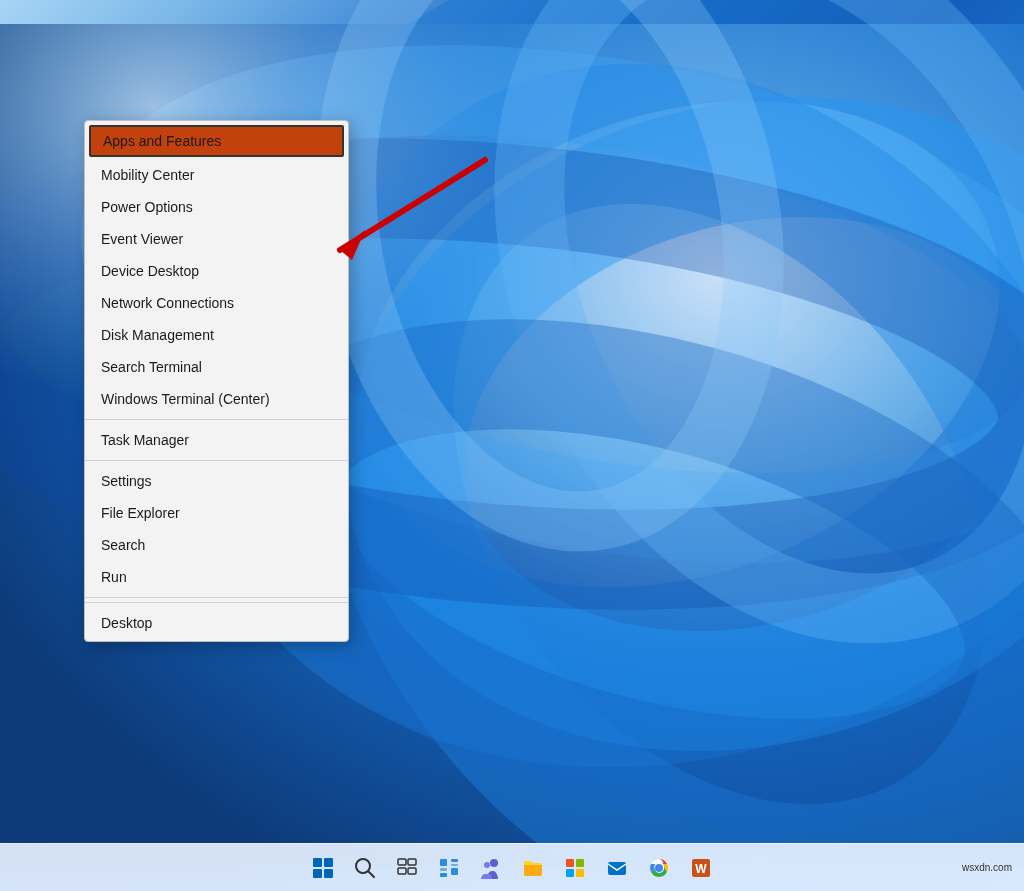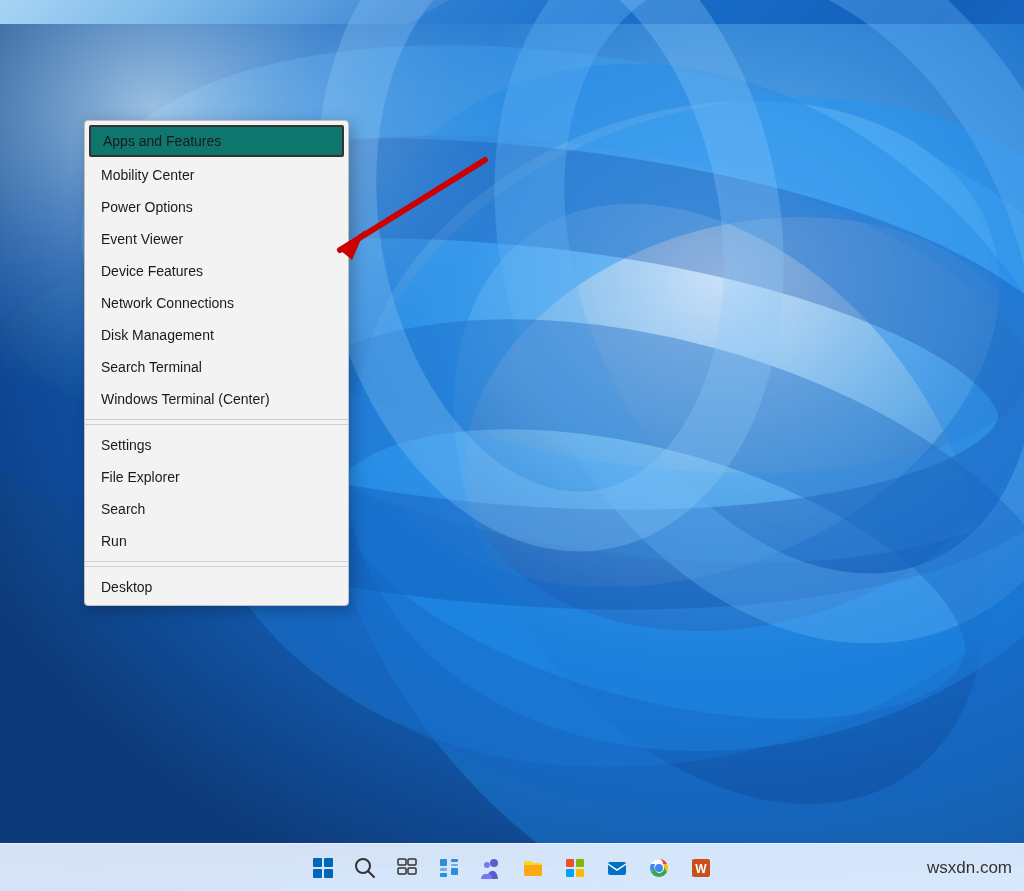--- a/index.html
+++ b/index.html
@@ -51,21 +51,21 @@
       align-items: center;
       justify-content: center;
       border-radius: 4px;
       cursor: pointer;
       font-size: 22px;
     }
 
     .taskbar-tray {
       position: absolute;
       right: 12px;
-      font-size: 17px;
+      font-size: 10px;
       color: #333;
     }
 
     
     .context-menu {
       position: absolute;
       left: 84px;
       top: 120px;
       width: 265px;
       background: #f3f3f3;
@@ -81,21 +81,21 @@
       font-size: 14px;
       color: #1a1a1a;
       cursor: pointer;
       display: flex;
       align-items: center;
       justify-content: space-between;
       background: transparent;
     }
 
     .menu-item.selected {
-      background: #0f766e;
+      background: #c2410c;
       border: 2px solid #333;
       margin: 2px 4px;
       padding: 6px 12px;
       border-radius: 2px;
     }
 
     .menu-separator {
       height: 1px;
       background: #d0d0d0;
       margin: 4px 0;
@@ -183,21 +183,21 @@
 
     <div class="menu-item">
       <span>Power Options</span>
     </div>
 
     <div class="menu-item">
       <span>Event Viewer</span>
     </div>
 
     <div class="menu-item">
-      <span>Device Features</span>
+      <span>Device Desktop</span>
     </div>
 
     <div class="menu-item">
       <span>Network Connections</span>
     </div>
 
     <div class="menu-item">
       <span>Disk Management</span>
     </div>
 
@@ -205,20 +205,23 @@
     <div class="menu-item">
       <span>Search Terminal</span>
     </div>
 
     <div class="menu-item">
       <span>Windows Terminal (Center)</span>
     </div>
 
     <div class="menu-separator"></div>
 
+    <div class="menu-item">
+      <span>Task Manager</span>
+    </div>
 
     <div class="menu-separator"></div>
 
     <div class="menu-item">
       <span>Settings</span>
     </div>
 
     <div class="menu-item">
       <span>File Explorer</span>
     </div>

